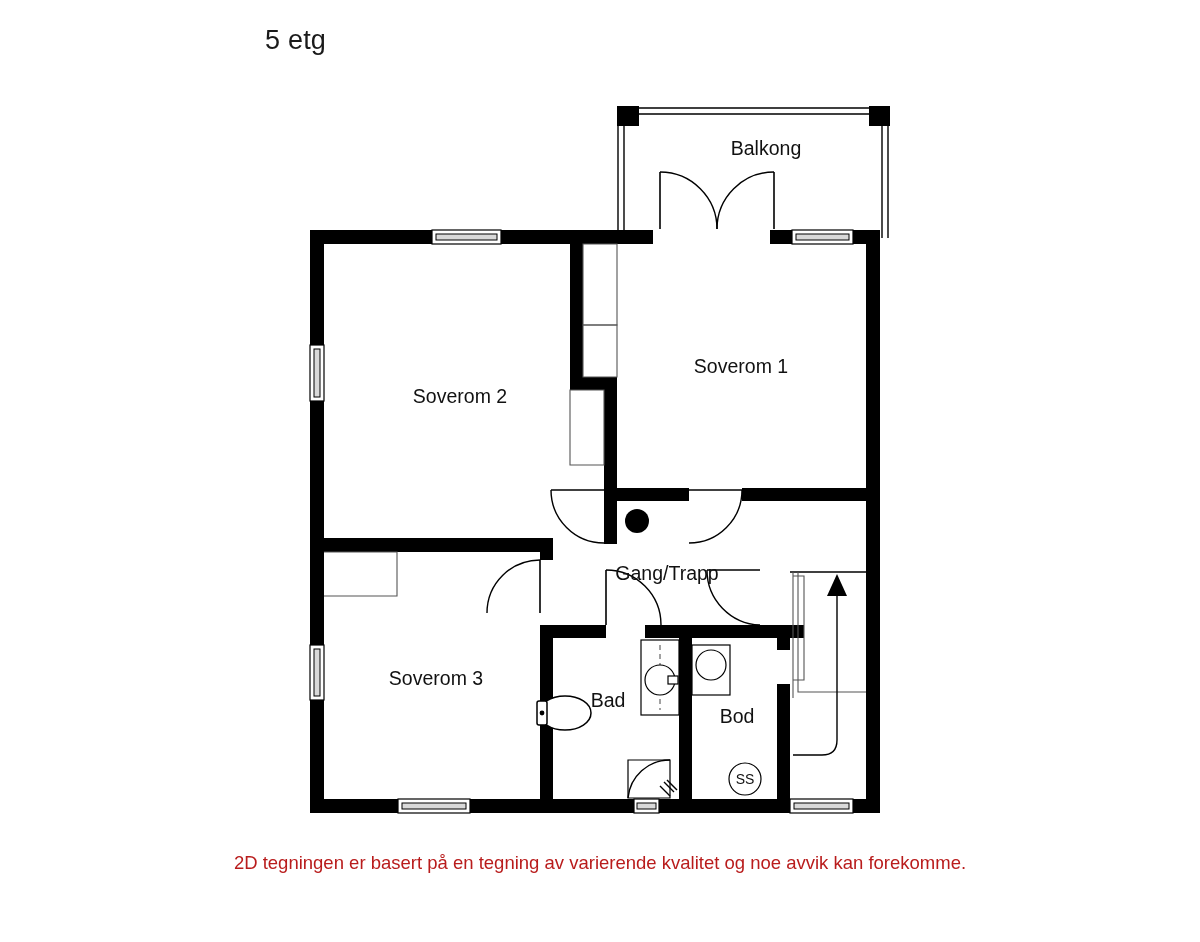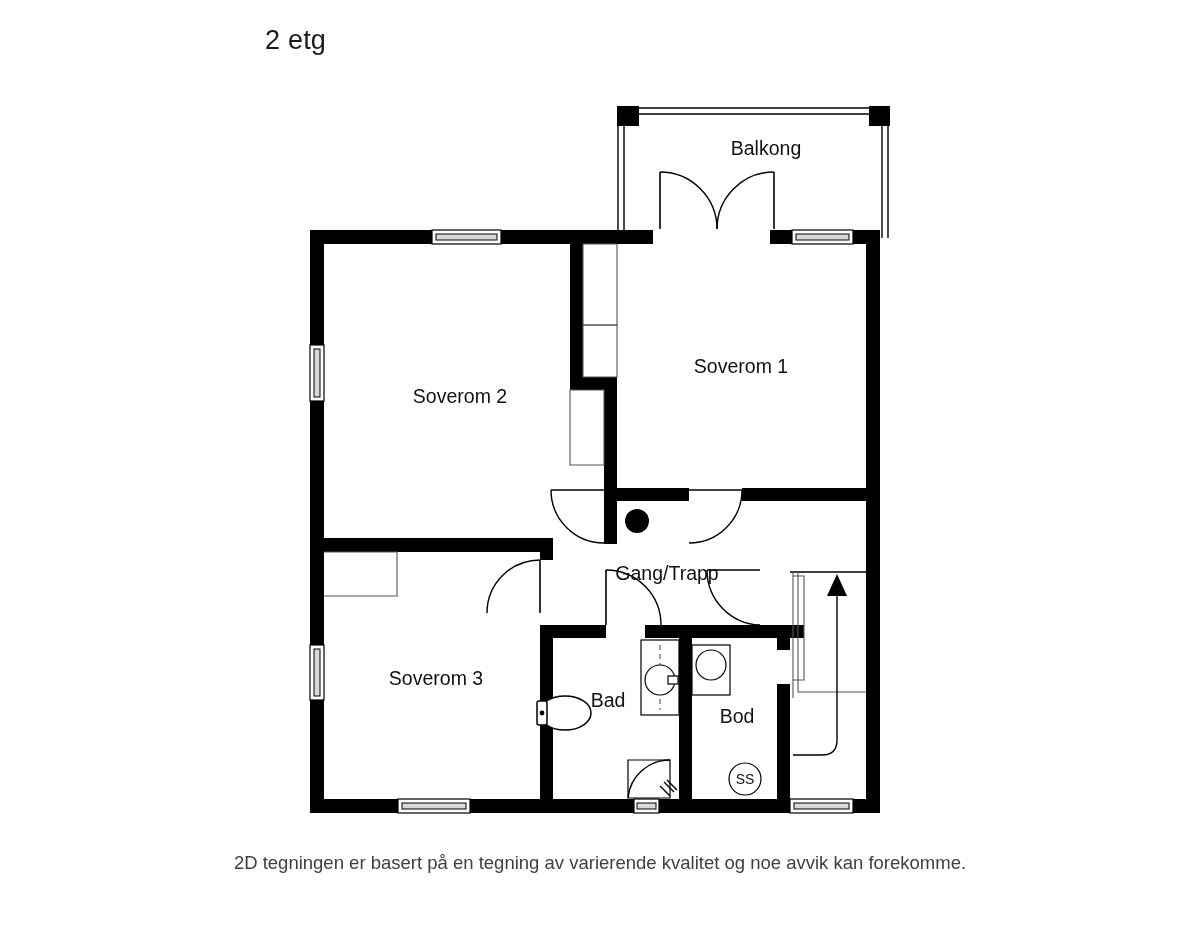--- a/index.html
+++ b/index.html
@@ -30,21 +30,21 @@
     letter-spacing: 0.2px;
     white-space: nowrap;
   }
   .plan-caption {
     position: absolute;
     left: 0;
     right: 0;
     top: 852px;
     text-align: center;
     font-size: 18.5px;
-    color: #404040;
+    color: #b91c1c;
     font-family: "Liberation Sans", sans-serif;
     white-space: nowrap;
   }
   svg#plan-svg {
     position: absolute;
     left: 0;
     top: 0;
     width: 1200px;
     height: 942px;
   }
@@ -70,21 +70,21 @@
     fill: #111111;
     text-anchor: middle;
     dominant-baseline: middle;
   }
 </style>
 </head>
 <body>
 
 <div id="floorplan-page">
 
-  <div class="floor-title">2 etg</div>
+  <div class="floor-title">5 etg</div>
 
   <svg id="plan-svg" viewBox="0 0 1200 942">
 
     <g>
 
       <path class="thin" d="M 618 108 L 888 108 L 888 238 M 618 108 L 618 238"></path>
       <path class="thin" d="M 624 114 L 882 114 L 882 238 M 624 114 L 624 238"></path>
 
       <rect class="wall" x="617" y="106" width="22" height="20"></rect>
       <rect class="wall" x="869" y="106" width="21" height="20"></rect>

